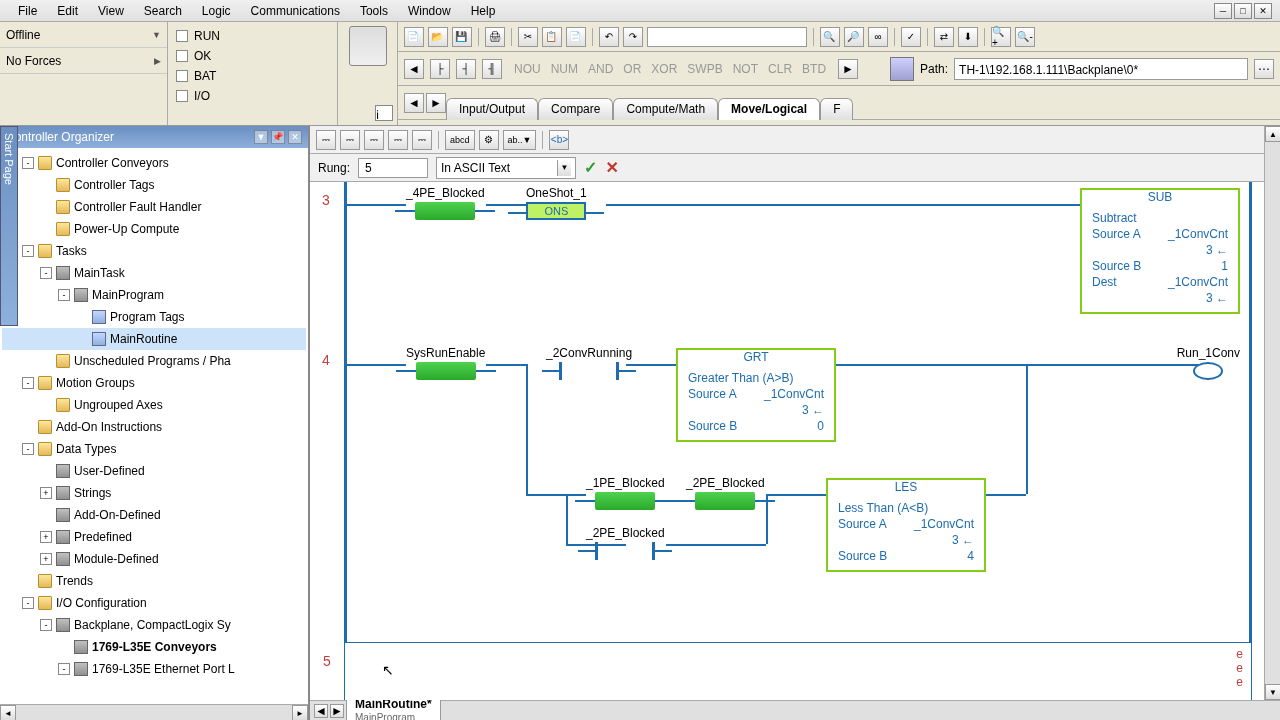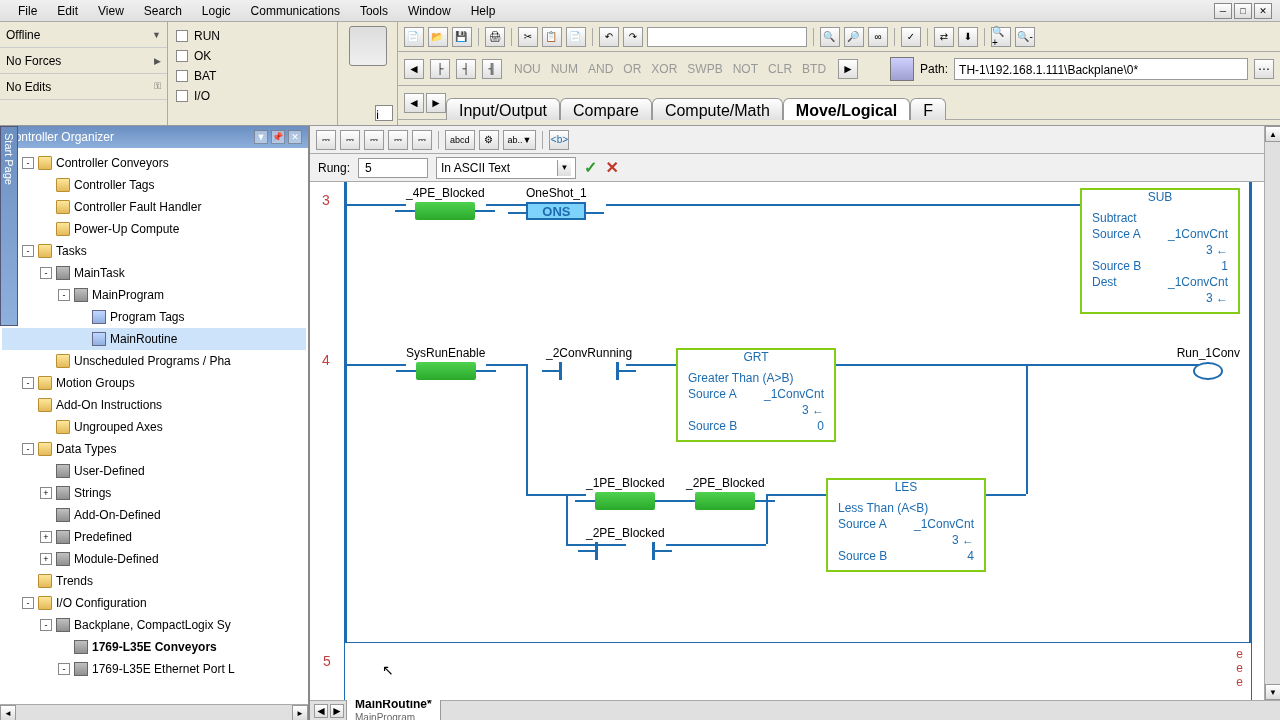--- a/index.html
+++ b/index.html
@@ -23,21 +23,21 @@
 .tbtn { width: 20px; height: 20px; border: 1px solid #999; background: linear-gradient(#fff,#e0e0e0); display: flex; align-items: center; justify-content: center; font-size: 10px; }
 .tsep { width: 1px; height: 18px; background: #aaa; margin: 0 2px; }
 .searchbox { width: 160px; height: 20px; border: 1px solid #999; background: #fff; }
 .pathrow { height: 34px; display: flex; align-items: center; padding: 0 6px; gap: 6px; border-bottom: 1px solid #aaa; }
 .path-icon { width: 24px; height: 24px; border: 1px solid #777; background: linear-gradient(#d0d0ff,#a0a0d0); }
 .path-field { flex: 1; height: 22px; border: 1px solid #999; background: #fff; padding: 2px 4px; display: flex; align-items: flex-end; }
 .arrow-btn { width: 20px; height: 20px; border: 1px solid #999; background: linear-gradient(#fff,#e0e0e0); display:flex; align-items:center; justify-content:center; }
 .mnembar { flex: 1; display: flex; align-items: center; gap: 10px; color: #999; font-size: 10px; padding: 0 6px; }
 .tabrow { height: 34px; display: flex; align-items: center; padding: 0 6px; border-bottom: 1px solid #aaa; }
 .tabrow .arrows { display: flex; gap: 2px; }
-.tabrow .tab { height: 22px; padding: 3px 12px; background: linear-gradient(#fff,#e0e0e0); border: 1px solid #999; border-bottom: none; border-radius: 6px 6px 0 0; margin-top: 12px; font-size: 16px; }
+.tabrow .tab { height: 22px; padding: 3px 12px; background: linear-gradient(#fff,#e0e0e0); border: 1px solid #999; border-bottom: none; border-radius: 6px 6px 0 0; margin-top: 12px; font-size: 12px; }
 .tabrow .tab.active { font-weight: bold; background: #fff; }
 .main { display: flex; height: calc(720px - 126px); }
 .sidebar { width: 310px; border-right: 2px solid #888; display: flex; flex-direction: column; background: #fff; }
 .side-header { height: 22px; background: linear-gradient(#6a8fc0,#8eb0dd); color: #fff; display: flex; align-items: center; padding: 0 6px; justify-content: space-between; }
 .side-header .icons { display: flex; gap: 3px; }
 .side-header .icons span { width: 14px; height: 14px; background: rgba(255,255,255,0.4); border: 1px solid rgba(0,0,0,0.3); display:inline-flex; align-items:center; justify-content:center; font-size:9px; }
 .tree { flex: 1; overflow: auto; padding: 4px 2px; }
 .tree-item { display: flex; align-items: center; height: 22px; gap: 4px; padding-left: 4px; cursor: default; }
 .tree-item .icon { width: 14px; height: 14px; display: inline-block; }
 .folder { background: linear-gradient(#ffe79c,#e3b95a); border: 1px solid #b89031; border-radius: 1px; }
@@ -62,21 +62,21 @@
 .rail.right { right: 28px; }
 .rung-line { position: absolute; height: 2px; background: #1e6cb0; }
 .contact { position: absolute; display: flex; flex-direction: column; align-items: center; }
 .contact .label { font-size: 12px; color: #000; margin-bottom: 2px; white-space: nowrap; }
 .contact .body { width: 60px; height: 18px; position: relative; display: flex; align-items: center; justify-content: center; }
 .contact .body::before, .contact .body::after { content: ''; position: absolute; height: 2px; background: #1e6cb0; top: 8px; }
 .contact .body::before { left: -20px; width: 20px; }
 .contact .body::after { right: -20px; width: 20px; }
 .contact.green .body { background: linear-gradient(#4fd24f,#2aa82a); border-radius: 2px; }
 .contact.open .body { border-left: 3px solid #1e6cb0; border-right: 3px solid #1e6cb0; background: transparent; }
-.contact.ons .body { border: 2px solid #1e6cb0; background: #7dd3fc; font-size: 13px; color: #1e6cb0; font-weight: bold; }
+.contact.ons .body { border: 2px solid #1e6cb0; background: #bef264; font-size: 11px; color: #1e6cb0; font-weight: normal; }
 .box-inst { position: absolute; border: 2px solid #84cc16; background: #fff; }
 .box-inst .title { font-size: 12px; color: #1e6cb0; text-align: center; background: #fff; margin-top: -10px; padding: 0 6px; display: inline-block; position: relative; left: 50%; transform: translateX(-50%); }
 .box-inst .content { padding: 6px 10px; }
 .box-inst .content div { display: flex; justify-content: space-between; gap: 20px; font-size: 12px; color: #1e6cb0; line-height: 16px; align-items: center; }
 .coil { position: absolute; display: flex; flex-direction: column; align-items: center; }
 .coil .label { font-size: 12px; margin-bottom: 2px; text-align: center; }
 .coil .body { width: 30px; height: 18px; border: 2px solid #1e6cb0; border-radius: 50%; background: #fff; }
 .bottom-tabs { height: 20px; background: #e0e0e0; border-top: 1px solid #aaa; display: flex; align-items: center; padding: 0 4px; gap: 2px; }
 .bottom-tabs .btab { padding: 1px 8px; background: #fff; border: 1px solid #999; border-top: none; font-size: 11px; }
 .bottom-tabs .sub { font-size: 10px; color: #666; }
@@ -107,24 +107,20 @@
 <div class="toolbar">
   <div class="status-panel">
     <div class="status-row">
         <span>Offline</span>
         <span class="arrow">▼</span>
       </div>
     <div class="status-row">
         <span>No Forces</span>
         <span class="arrow">▶</span>
       </div>
-    <div class="status-row">
-        <span>No Edits</span>
-        <span class="arrow">⚿</span>
-      </div>
   </div>
   <div class="check-panel">
     <div class="check-row">
         <span class="box"></span>
         <span>RUN</span>
       </div>
     <div class="check-row">
         <span class="box"></span>
         <span>OK</span>
       </div>
@@ -269,29 +265,29 @@
         <div class="tree-item" style="padding-left: 38px;">
           <span class="noexpand"></span>
           <span class="icon folder"></span>
           <span>Unscheduled Programs / Pha</span>
         </div>
         <div class="tree-item" style="padding-left: 20px;">
           <span class="expand">-</span>
           <span class="icon folder"></span>
           <span>Motion Groups</span>
         </div>
+        <div class="tree-item" style="padding-left: 38px;">
+          <span class="noexpand"></span>
+          <span class="icon folder"></span>
+          <span>Ungrouped Axes</span>
+        </div>
         <div class="tree-item" style="padding-left: 20px;">
           <span class="noexpand"></span>
           <span class="icon folder"></span>
           <span>Add-On Instructions</span>
-        </div>
-        <div class="tree-item" style="padding-left: 38px;">
-          <span class="noexpand"></span>
-          <span class="icon folder"></span>
-          <span>Ungrouped Axes</span>
         </div>
         <div class="tree-item" style="padding-left: 20px;">
           <span class="expand">-</span>
           <span class="icon folder"></span>
           <span>Data Types</span>
         </div>
         <div class="tree-item" style="padding-left: 38px;">
           <span class="noexpand"></span>
           <span class="icon component"></span>
           <span>User-Defined</span>

